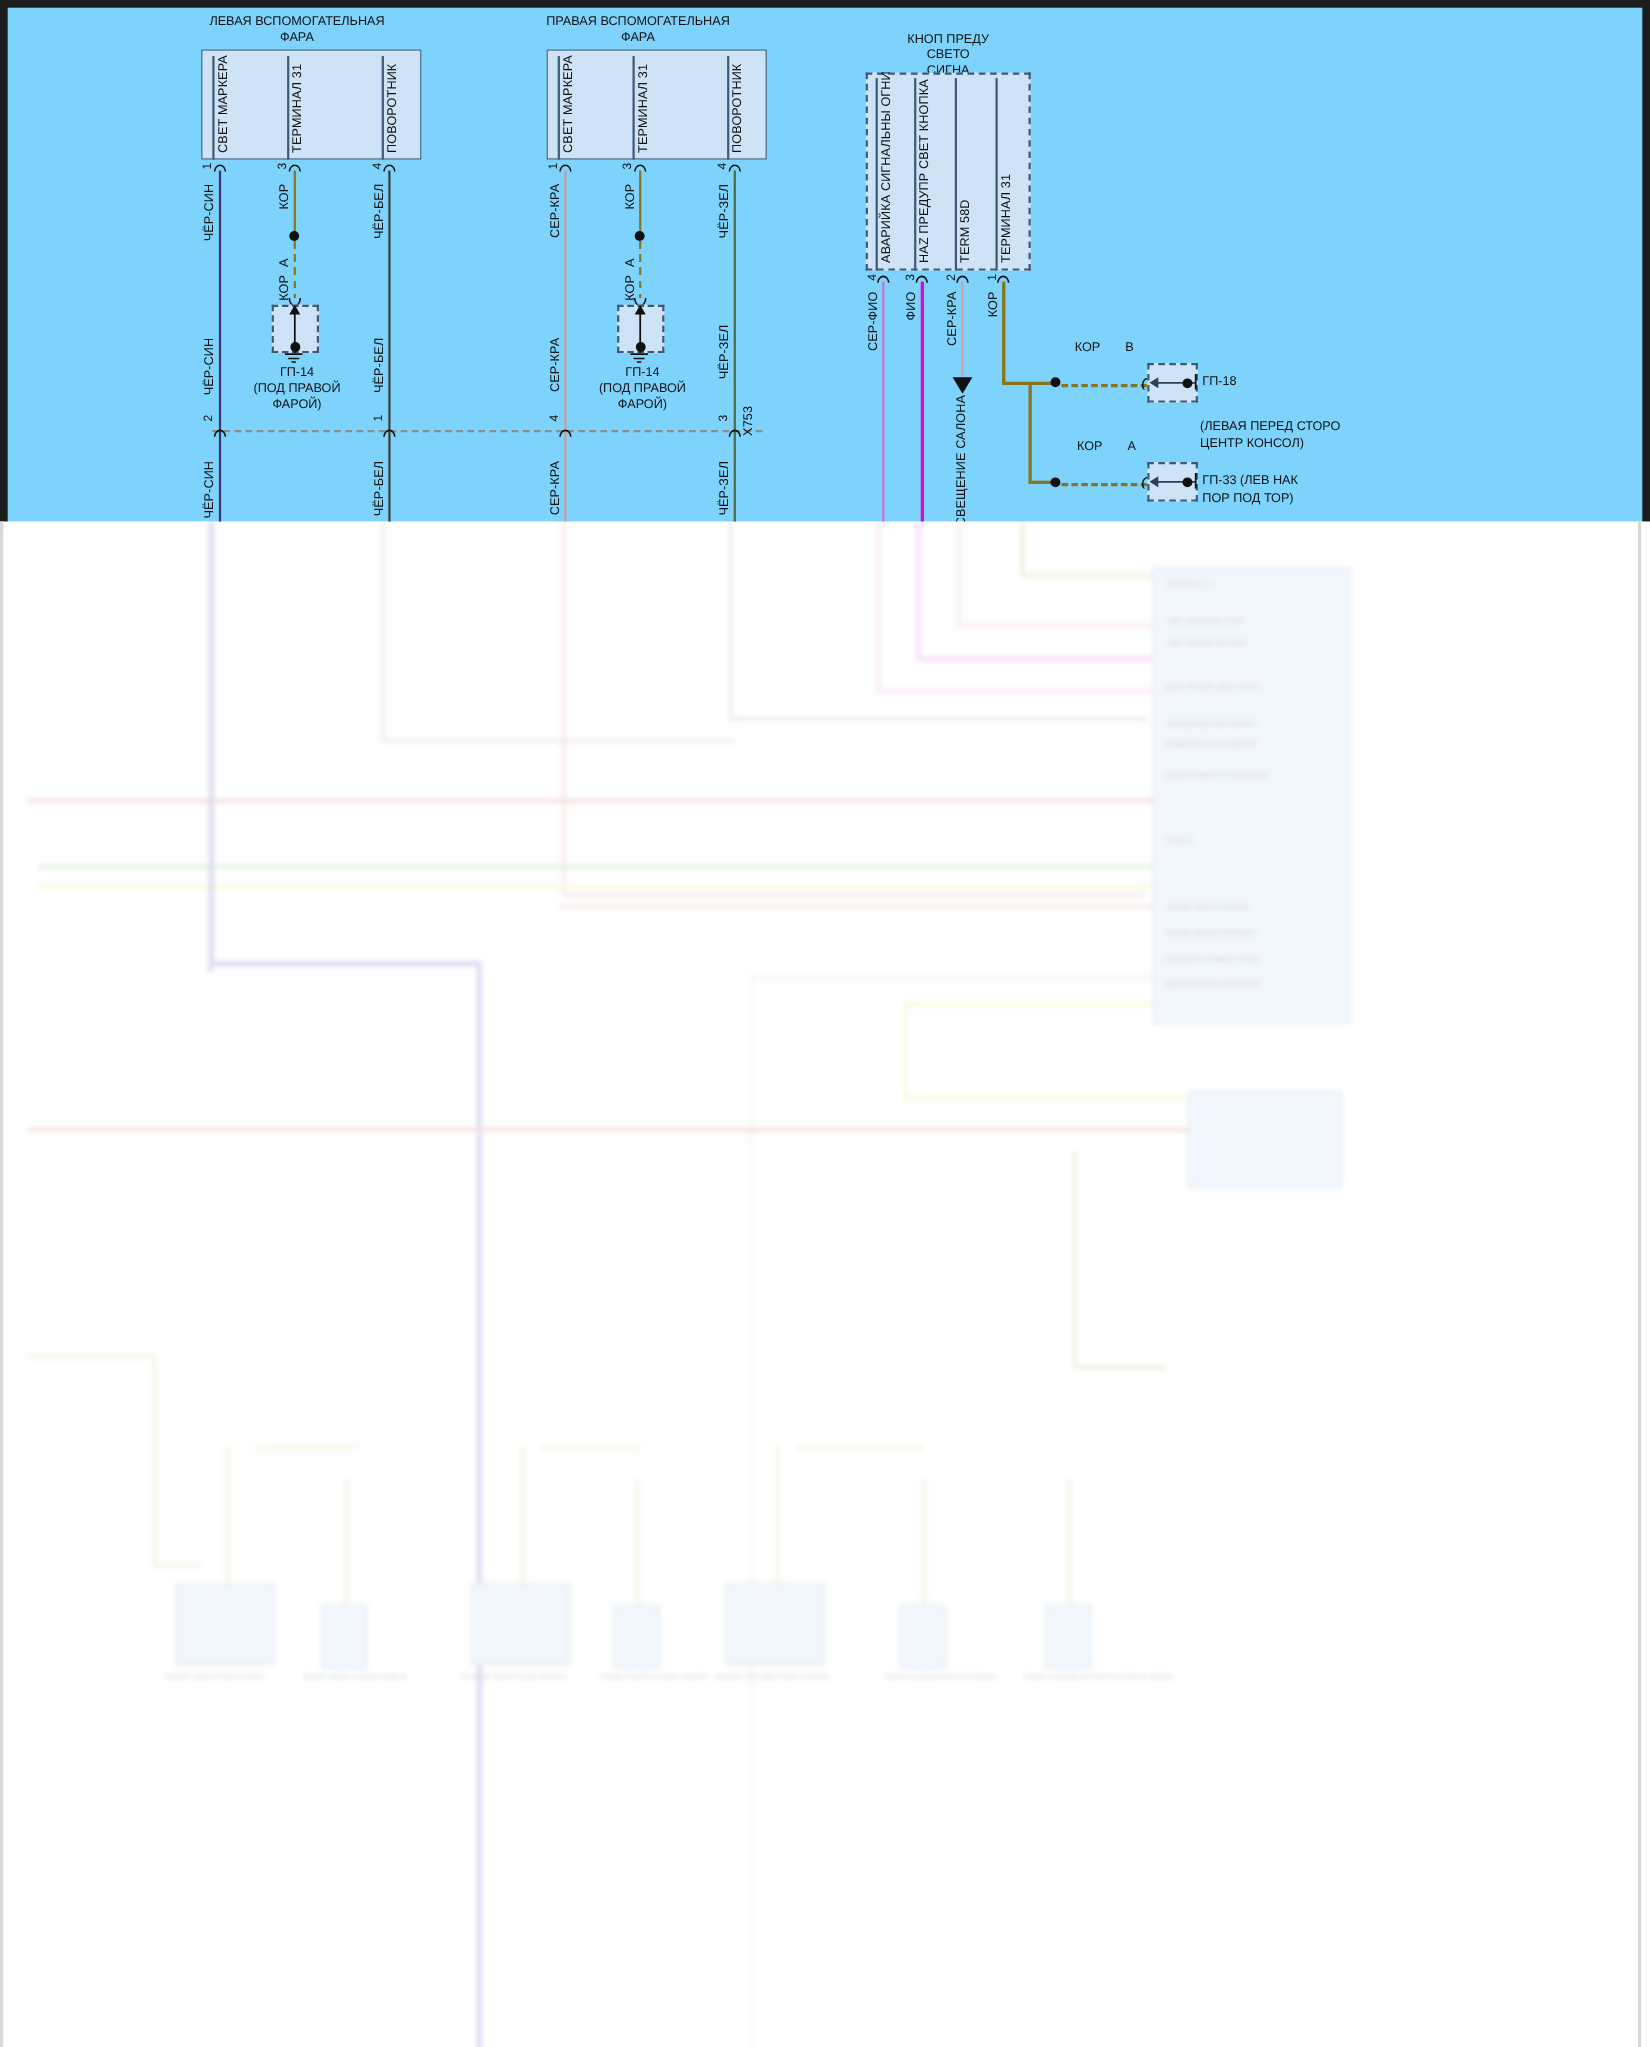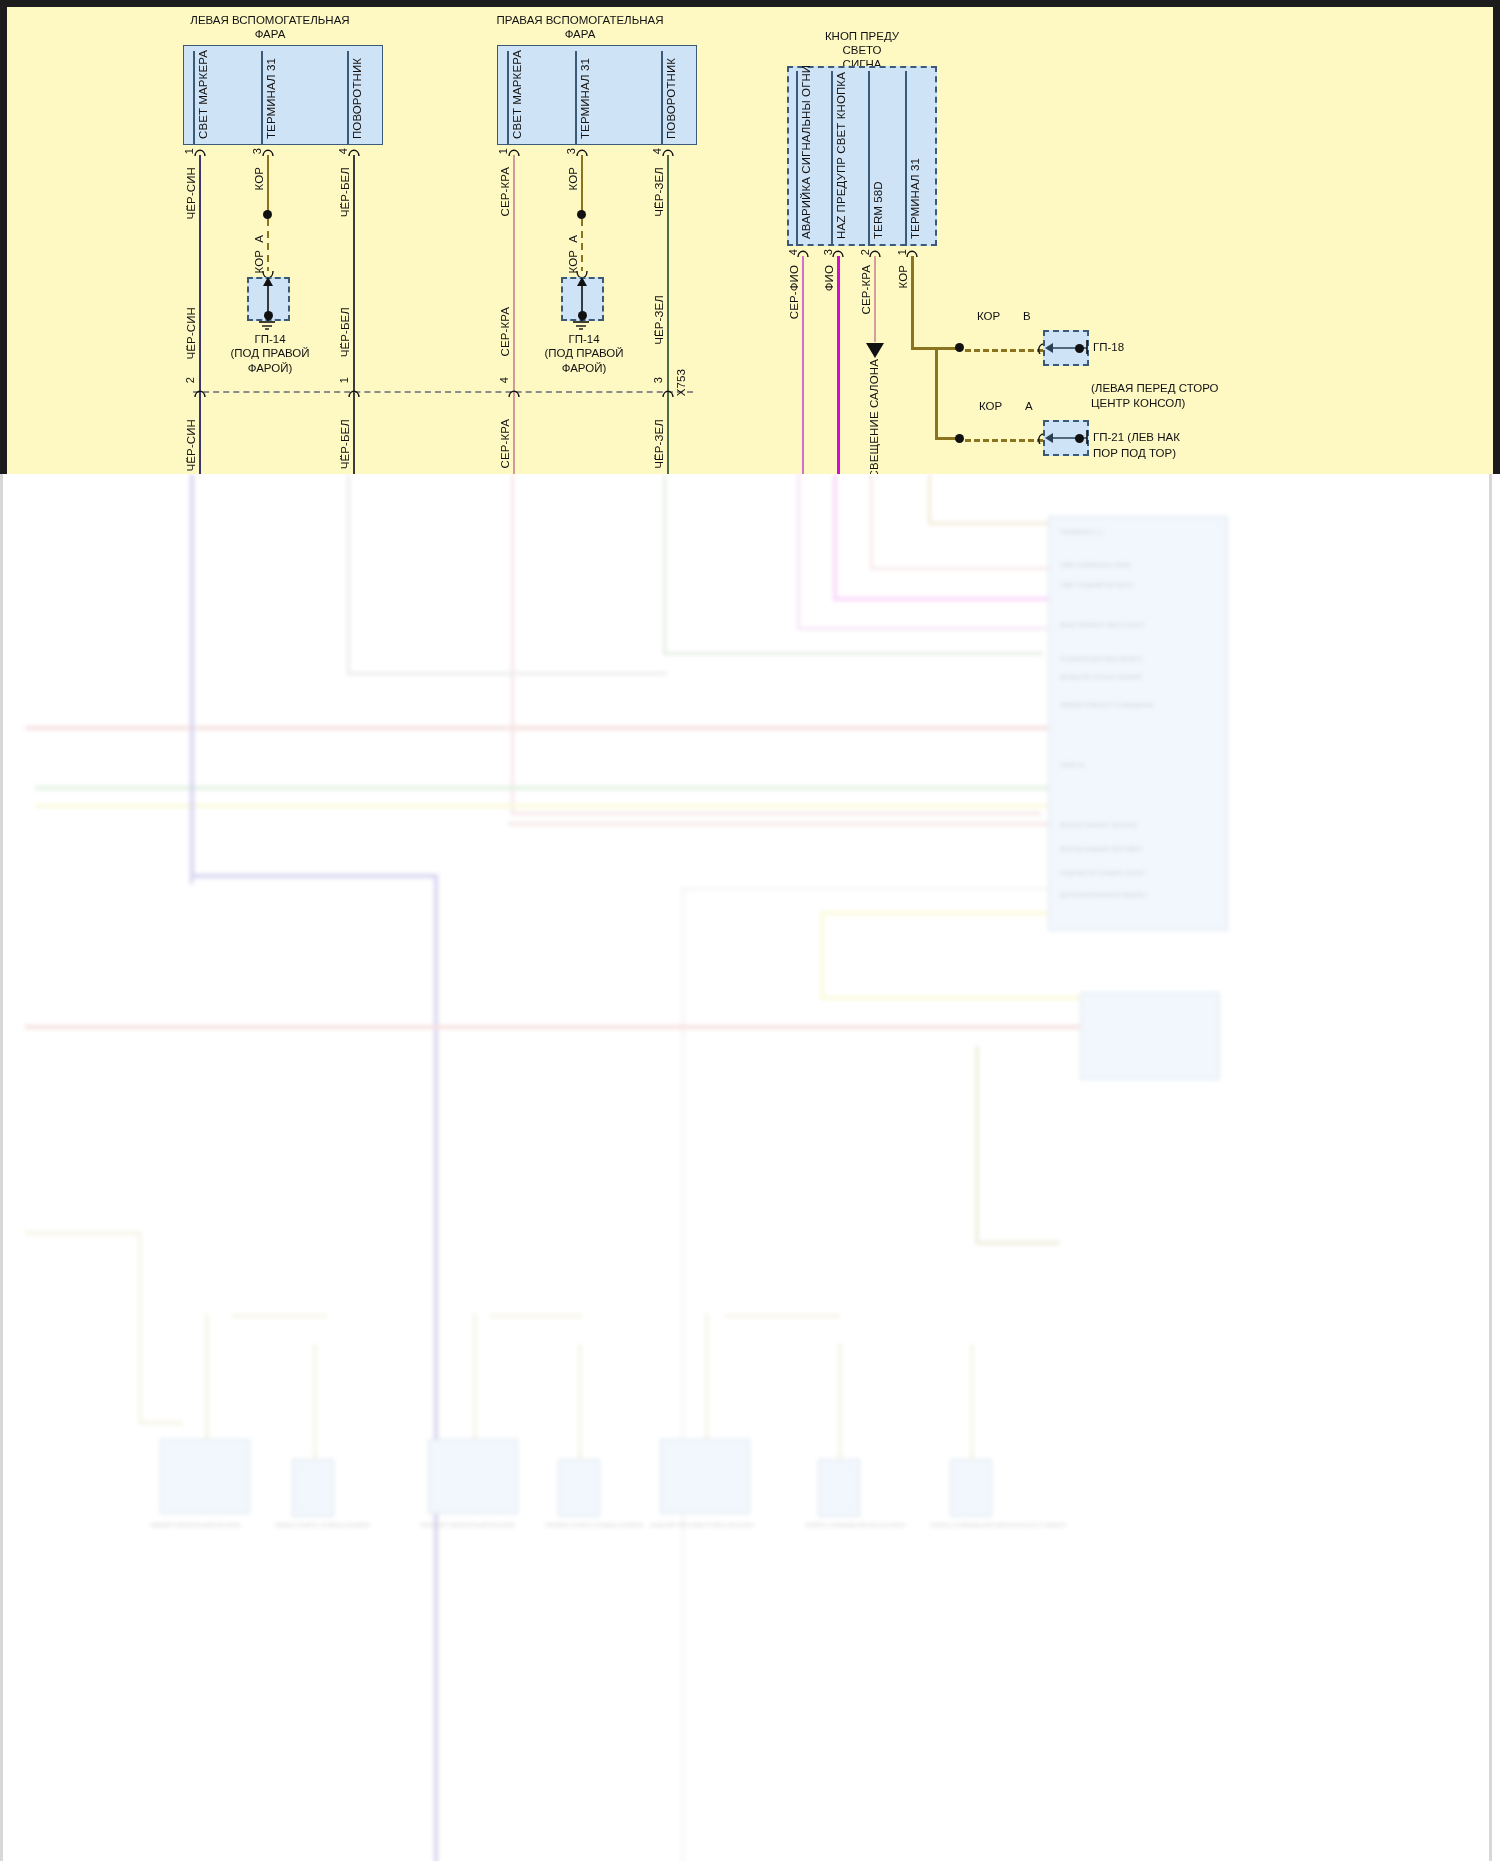--- a/index.html
+++ b/index.html
@@ -1,20 +1,20 @@
 <!DOCTYPE html>
 <html><head>
 <meta charset="utf-8">
 <style>
   html,body{margin:0;padding:0;background:#ffffff;}
   body{font-family:"Liberation Sans","DejaVu Sans",sans-serif;}
   #root{position:relative;width:1500px;height:1861px;overflow:hidden;background:#fff;}
 
   
-  #topPanel{position:absolute;left:0;top:0;width:1500px;height:474px;background:#fef9c3;
+  #topPanel{position:absolute;left:0;top:0;width:1500px;height:474px;background:#7dd3fc;
             border-top:7px solid #1c1c1c;border-left:7px solid #1c1c1c;border-right:7px solid #1c1c1c;
             box-sizing:border-box;overflow:hidden;z-index:30;text-decoration:underline;}
 
   
   #bottomPanel{position:absolute;left:0;top:474px;width:1500px;height:1387px;overflow:hidden;
                background:#fff;z-index:10;}
   #bottomPanel .fade{position:absolute;inset:0;filter:blur(2.2px);opacity:.30;}
 
   
   .blk{position:absolute;background:#cfe3f7;border:1.6px solid #3a5a78;box-sizing:border-box;}
@@ -397,20 +397,20 @@
     </div>
     <div class="gndbox" style="left:1036px;top:413px;width:46px;height:36px;"></div>
     <svg style="position:absolute;left:1036px;top:423px;" width="48" height="16">
       <line x1="6" y1="8" x2="44" y2="8" stroke="#2b3f55" stroke-width="1.6"></line>
       <polygon points="2,8 10,3 10,13" fill="#2b3f55"></polygon>
     </svg>
     <div class="dot" style="left:1068px;top:427px;"></div>
     <svg style="position:absolute;left:1078px;top:421px;" width="8" height="18">
       <line x1="2" y1="2" x2="2" y2="16" stroke="#111" stroke-width="1.6"></line>
     </svg>
-    <div class="htext" style="left:1086px;top:424px;">ГП-21 (ЛЕВ НАК</div>
+    <div class="htext" style="left:1086px;top:424px;">ГП-33 (ЛЕВ НАК</div>
     <div class="htext" style="left:1086px;top:440px;">ПОР ПОД ТОР)</div>
 
   </div>
 
   <div style="position:absolute;left:0;top:474px;width:3px;height:1387px;background:#d8d8d8;z-index:20;"></div>
   <div style="position:absolute;left:1489px;top:474px;width:3px;height:1387px;background:#d8d8d8;z-index:20;"></div>
 </div>
 
 </body></html>

